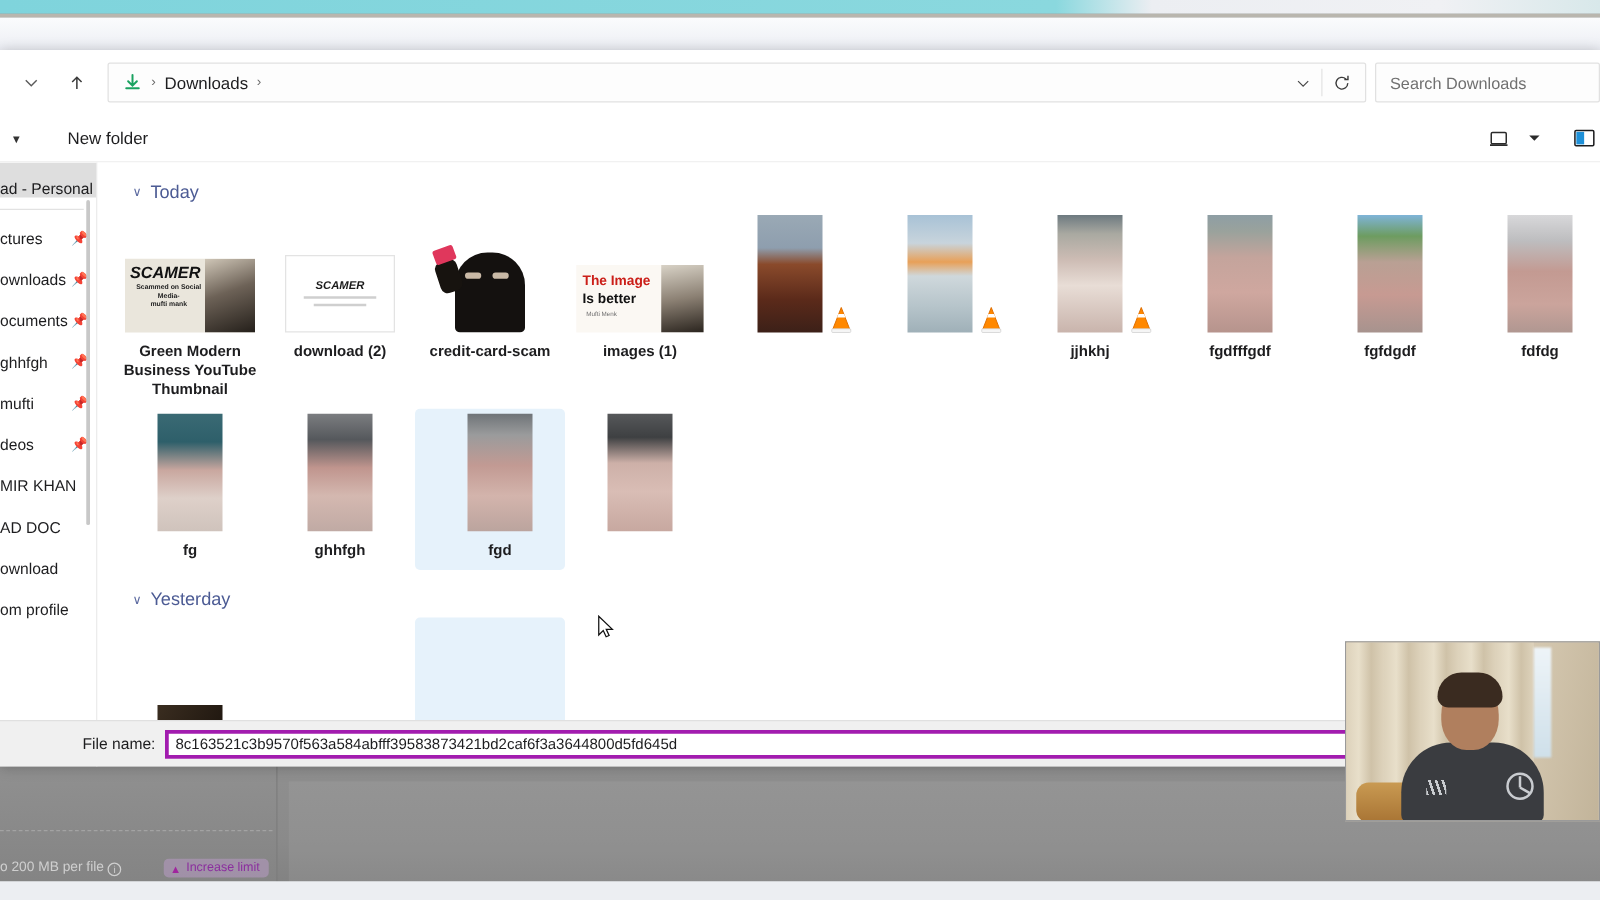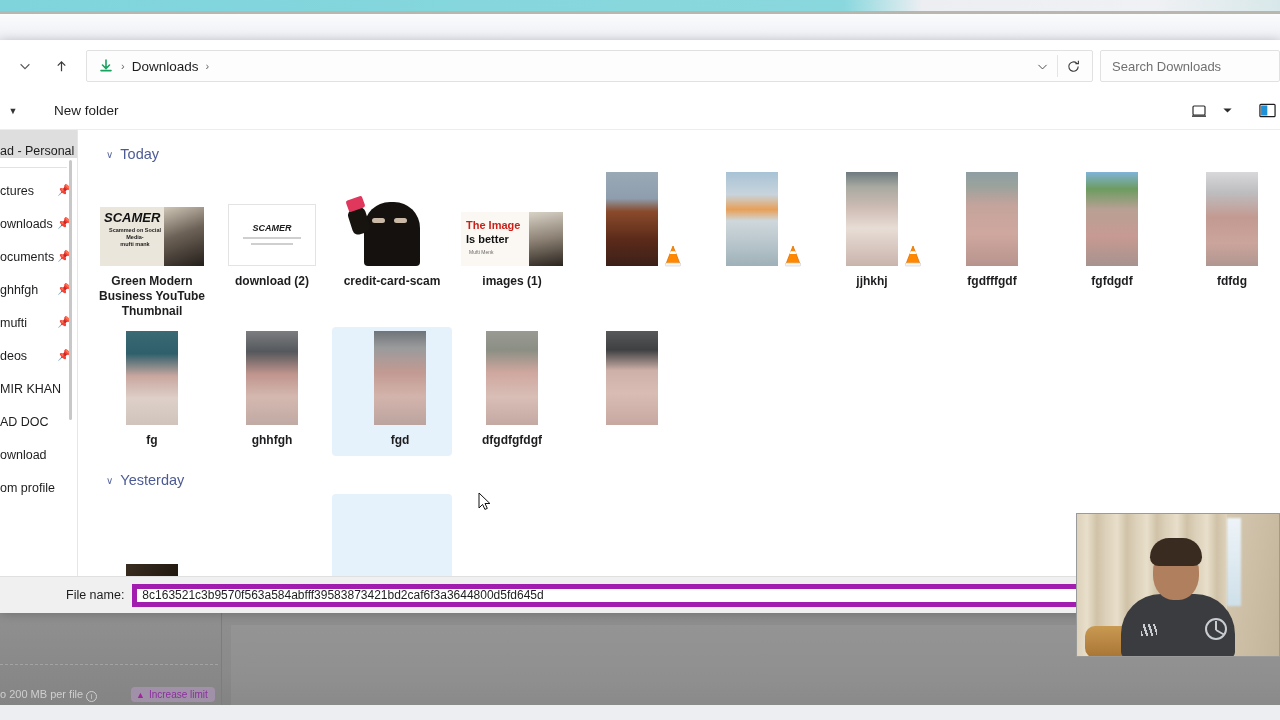--- a/index.html
+++ b/index.html
@@ -246,21 +246,21 @@
 
   
   .filenamebar {
     position: absolute; left: 0; top: 536px; width: 1280px; height: 37px;
     background: #f0f0f0; display: flex; align-items: center;
     border-top: 1px solid #e0e0e0;
   }
   .fn-label { margin-left: 66px; font-size: 12.5px; color: #1d1d1f; white-space: nowrap; }
   .fn-input {
     margin-left: 8px; flex: 1; height: 23px; background: #ffffff;
-    border: 5px solid #a21caf; display: flex; align-items: center;
+    border: 3px solid #a21caf; display: flex; align-items: center;
     padding-left: 5px; margin-right: 0px;
   }
   .fn-input span { font-size: 12px; color: #1d1d1f; white-space: nowrap; }
 
   
   .webcam {
     position: absolute; left: 1076px; top: 513px; width: 204px; height: 144px;
     overflow: hidden; z-index: 50; border: 1px solid #9a9a9a;
     background: #d8cbb6;
   }
@@ -561,26 +561,20 @@
               <div class="tile-label">ghhfgh</div>
             </div>
             <div class="tile selected">
               <div class="thumb-wrap">
                 <div class="thumb t-fgd"></div>
               </div>
               <div class="tile-label">fgd</div>
             </div>
             <div class="tile">
               <div class="thumb-wrap">
-                <div class="thumb t-pole"></div>
-              </div>
-              <div class="tile-label">dfgdfgfdgf</div>
-            </div>
-            <div class="tile">
-              <div class="thumb-wrap">
                 <div class="thumb t-manhole"></div>
               </div>
             </div>
           </div>
           <div class="group-head">
             <span class="grp-chevron">∨</span>
             <span>Yesterday</span>
           </div>
           <div class="row">
             <div class="tile">

